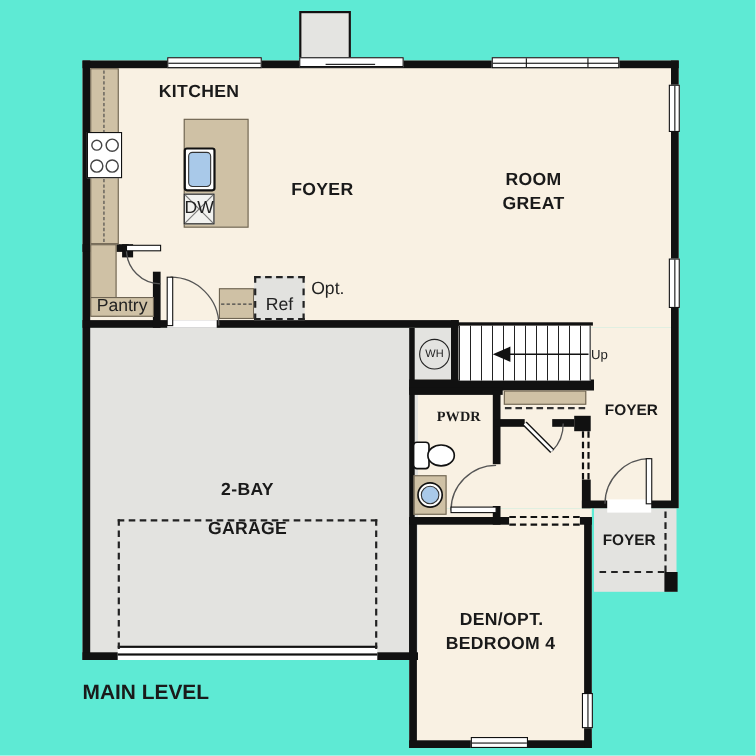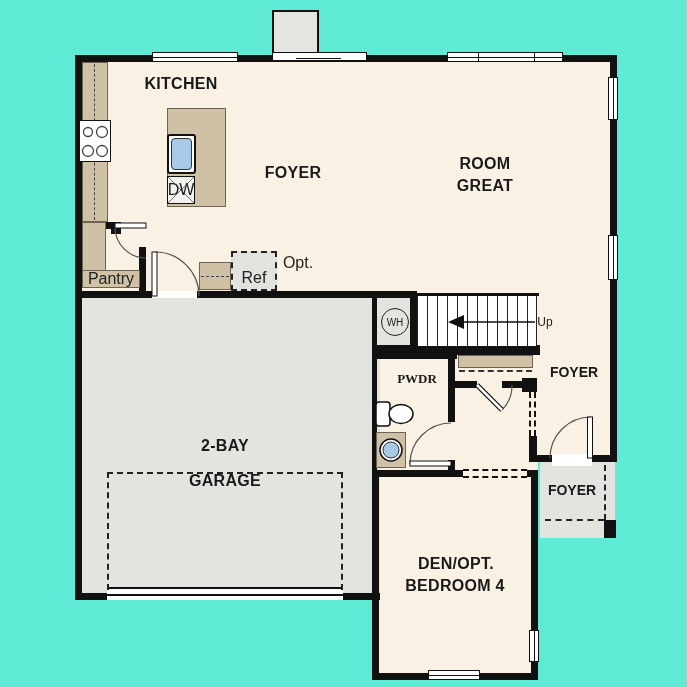--- a/index.html
+++ b/index.html
@@ -190,14 +190,15 @@
   <div class="note" style="left:181px;top:190px;">DW</div>
   <div class="note" style="left:395px;top:322px;font-size:10px;">WH</div>
   <div class="note" style="left:545px;top:322px;font-size:12px;">Up</div>
   <div class="lbl" style="left:225px;top:434px;margin-top:12px;">2-BAY</div>
   <div class="lbl" style="left:225px;top:481px;">GARAGE</div>
   <div class="lbl-sm" style="left:417px;top:379px;font-size:13px;font-family:Liberation Serif, serif;">PWDR</div>
   <div class="lbl-sm" style="left:574px;top:372px;">FOYER</div>
   <div class="lbl-sm" style="left:572px;top:490px;">FOYER</div>
   <div class="lbl" style="left:456px;top:564px;">DEN/OPT.</div>
   <div class="lbl" style="left:455px;top:586px;">BEDROOM 4</div>
+  <div style="position:absolute;left:75px;top:619px;font-weight:bold;font-size:19px;">MAIN LEVEL</div>
 
 </div>
 
 </body></html>

